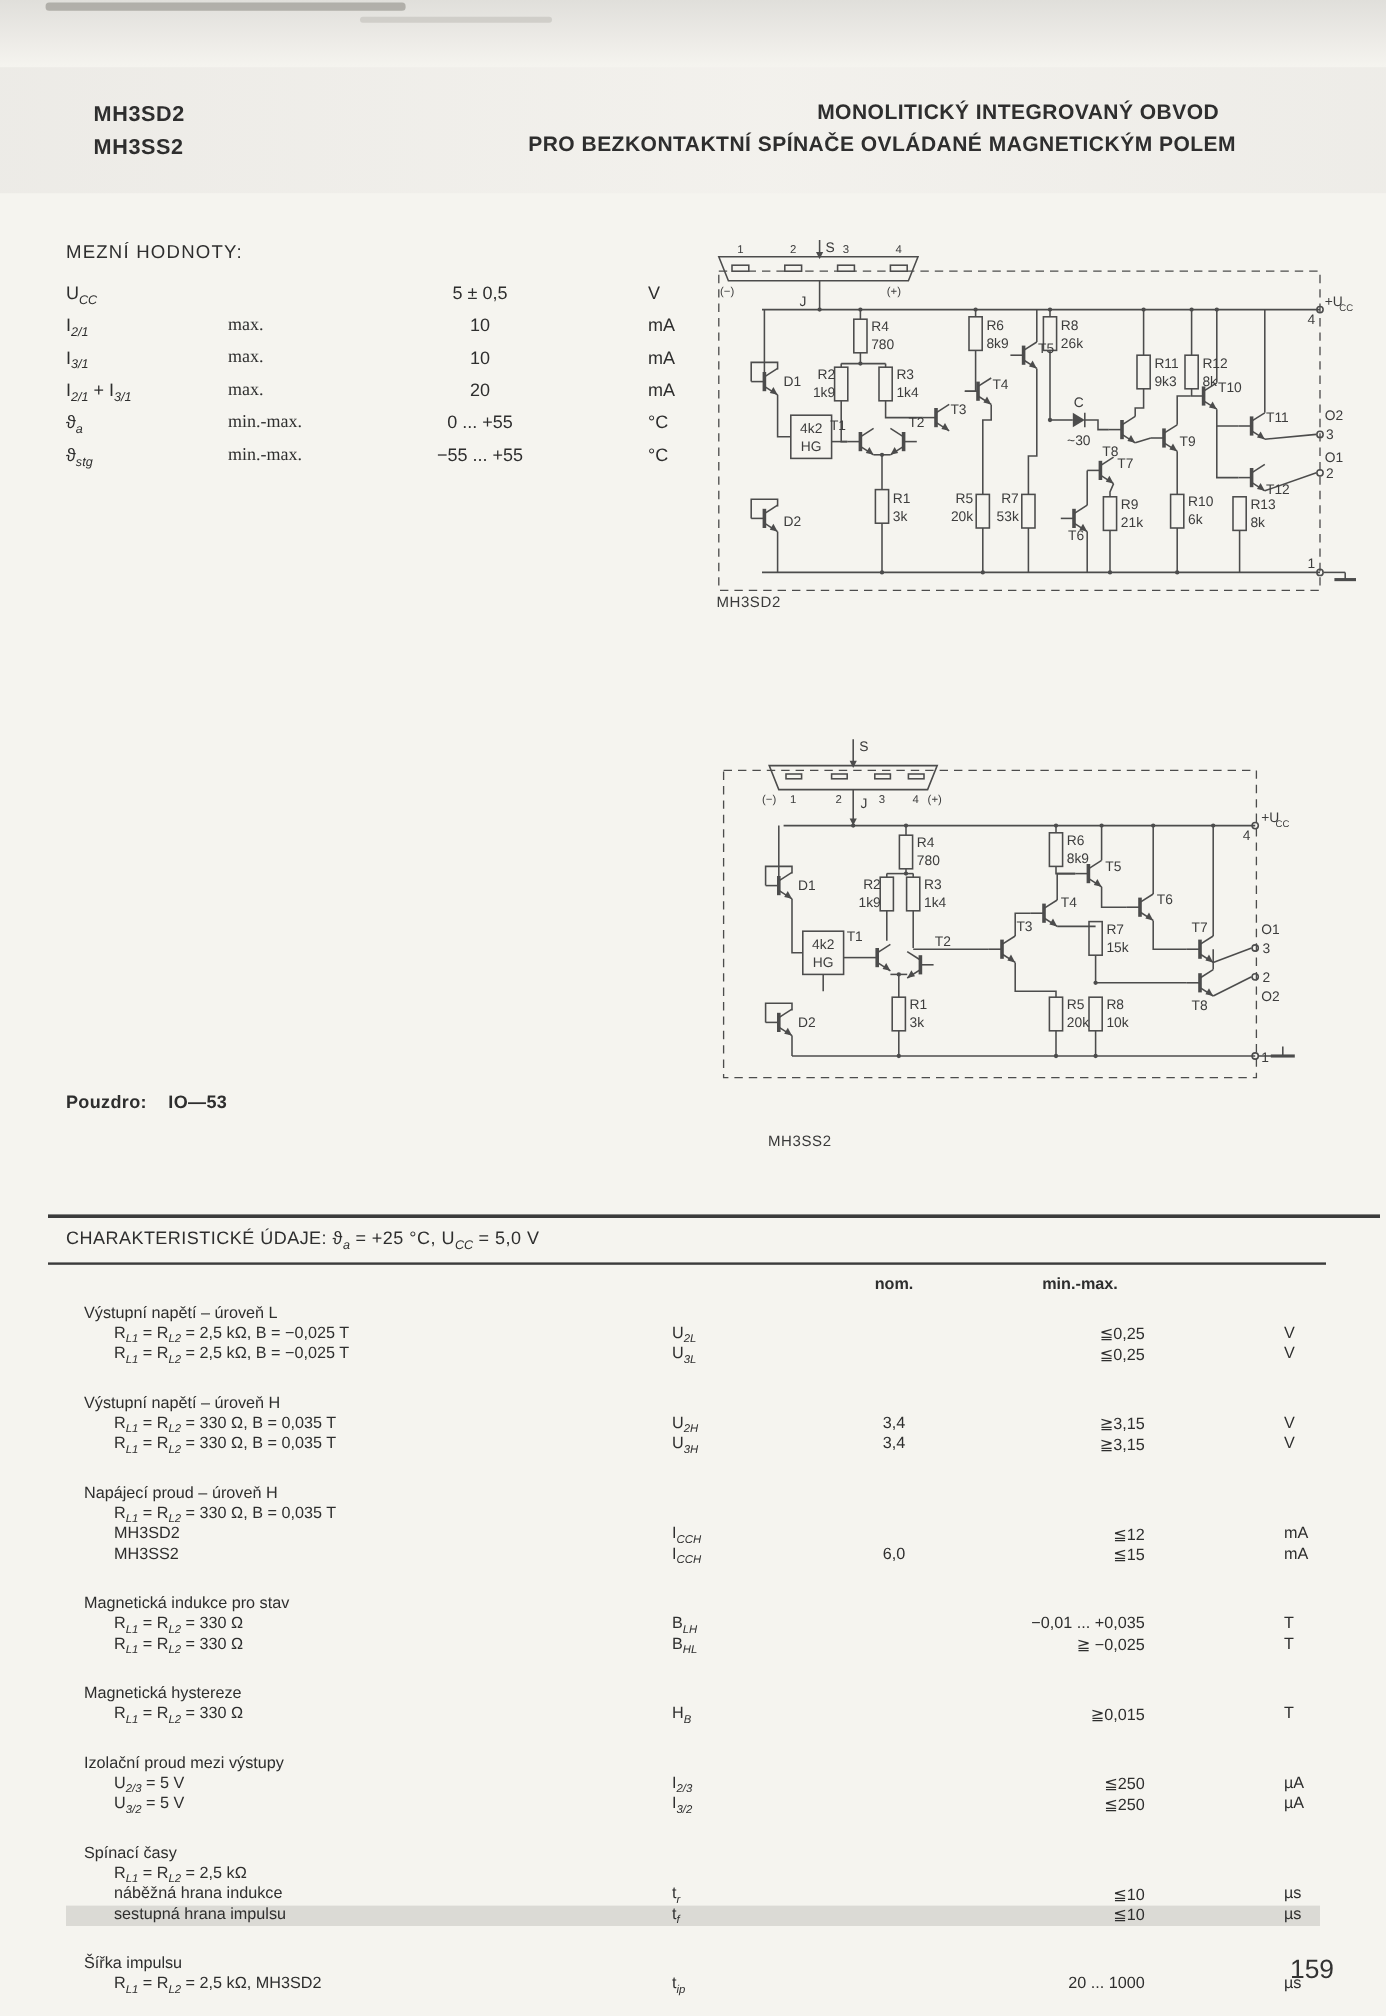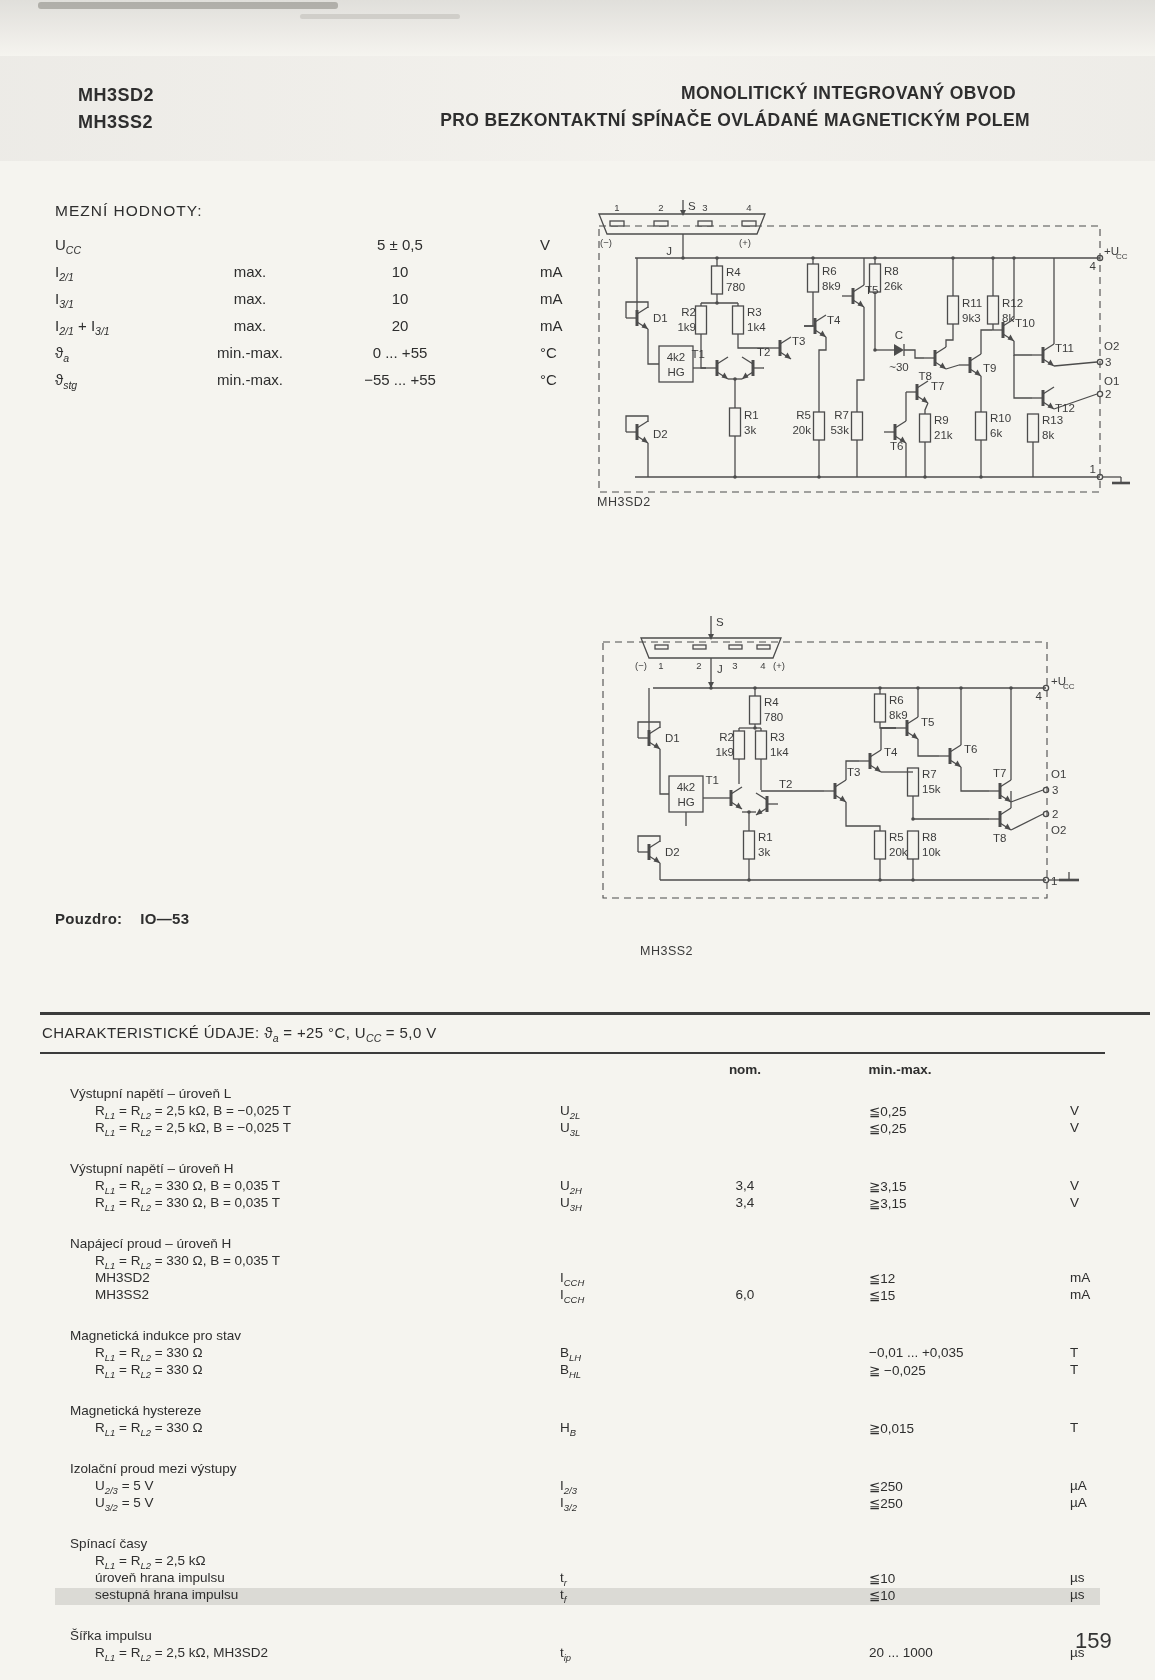--- a/index.html
+++ b/index.html
@@ -18,37 +18,37 @@
   .smudge2{top:14px;left:300px;width:160px;height:5px;background:#b9b7b1;opacity:.5;border-radius:3px;}
   .bandbottom{top:1588px;left:55px;width:1045px;height:17px;background:#d2d1cc;opacity:.75;}
   
   .hpart{font-size:18px;font-weight:bold;letter-spacing:.5px;}
   .htitle{font-size:17.5px;font-weight:bold;letter-spacing:.4px;text-align:right;width:740px;}
   
   .ltitle{font-size:15.5px;letter-spacing:1px;}
   .lrow{position:relative;height:27px;font-size:15px;}
   .lrow span{position:absolute;top:0;}
   .lsym{left:0;}
-  .lqual{left:135px;width:120px;text-align:center;}
+  .lqual{left:135px;width:120px;text-align:left;font-family:Liberation Serif, serif;}
   .lval{left:280px;width:130px;text-align:center;}
   .lunit{left:485px;}
   sub{font-size:70%;font-style:italic;line-height:0;letter-spacing:0;}
   
   .rule{position:absolute;background:#3b3b3b;}
   
   .chead{font-size:15px;letter-spacing:.4px;}
   .colhead{font-size:13.5px;font-weight:bold;}
   .crow{position:relative;height:17px;font-size:13.5px;}
   .crow.gap{margin-top:24px;}
   .crow span{position:absolute;top:0;white-space:nowrap;}
   .cd{left:15px;}
   .cd.i1{left:40px;}
   .cs{left:505px;}
   .cn{left:640px;width:100px;text-align:center;}
-  .cm{left:814px;width:150px;text-align:left;}
+  .cm{left:749px;width:150px;text-align:right;}
   .cu{left:1015px;}
   .caption{font-size:12.5px;color:#3a3a3a;letter-spacing:.5px;}
   .pouzdro{font-size:15px;letter-spacing:.3px;font-weight:bold;}
   .pagenum{font-size:22px;color:#333;}
   
   svg.sch{position:absolute;overflow:visible;}
   svg.sch line, svg.sch path, svg.sch polyline, svg.sch rect, svg.sch polygon, svg.sch circle{
     stroke:#4c4c4c;stroke-width:1.3;fill:none;
   }
   svg.sch .bar{stroke-width:3;}
@@ -458,21 +458,21 @@
   <text x="456" y="309">1</text>
 </svg>
 <div class="abs caption" style="left:640px;top:944px;">MH3SS2</div>
 
 <div class="abs pouzdro" style="left:55px;top:910px;">
   <span>Pouzdro:</span>&nbsp;&nbsp;&nbsp;
   <span>IO—53</span>
 </div>
 
 <div class="rule" style="left:40px;top:1012px;width:1110px;height:3px;"></div>
-<div class="abs chead" style="left:42px;top:1024px;">CHARAKTERISTICKÉ ÚDAJE: ϑ<sub>a</sub> = +25 °C, U<sub>CC</sub> = 5,0 V</div>
+<div class="abs chead" style="left:55px;top:1024px;">CHARAKTERISTICKÉ ÚDAJE: ϑ<sub>a</sub> = +25 °C, U<sub>CC</sub> = 5,0 V</div>
 <div class="rule" style="left:40px;top:1052px;width:1065px;height:2px;"></div>
 <div class="abs colhead" style="left:695px;top:1062px;width:100px;text-align:center;">nom.</div>
 <div class="abs colhead" style="left:825px;top:1062px;width:150px;text-align:center;">min.-max.</div>
 
 <div class="abs" style="left:55px;top:1086px;width:1060px;">
   <div class="crow">
       <span class="cd">Výstupní napětí – úroveň L</span>
     </div>
   <div class="crow">
     <span class="cd i1">R<sub>L1</sub> = R<sub>L2</sub> = 2,5 kΩ, B = −0,025 T</span>
@@ -561,21 +561,21 @@
     <span class="cm">≦250</span>
     <span class="cu">µA</span>
   </div>
   <div class="crow gap">
       <span class="cd">Spínací časy</span>
     </div>
   <div class="crow">
       <span class="cd i1">R<sub>L1</sub> = R<sub>L2</sub> = 2,5 kΩ</span>
     </div>
   <div class="crow">
-    <span class="cd i1">úroveň hrana impulsu</span>
+    <span class="cd i1">náběžná hrana indukce</span>
     <span class="cs">t<sub>r</sub></span>
     <span class="cm">≦10</span>
     <span class="cu">µs</span>
   </div>
   <div class="crow">
     <span class="cd i1">sestupná hrana impulsu</span>
     <span class="cs">t<sub>f</sub></span>
     <span class="cm">≦10</span>
     <span class="cu">µs</span>
   </div>

